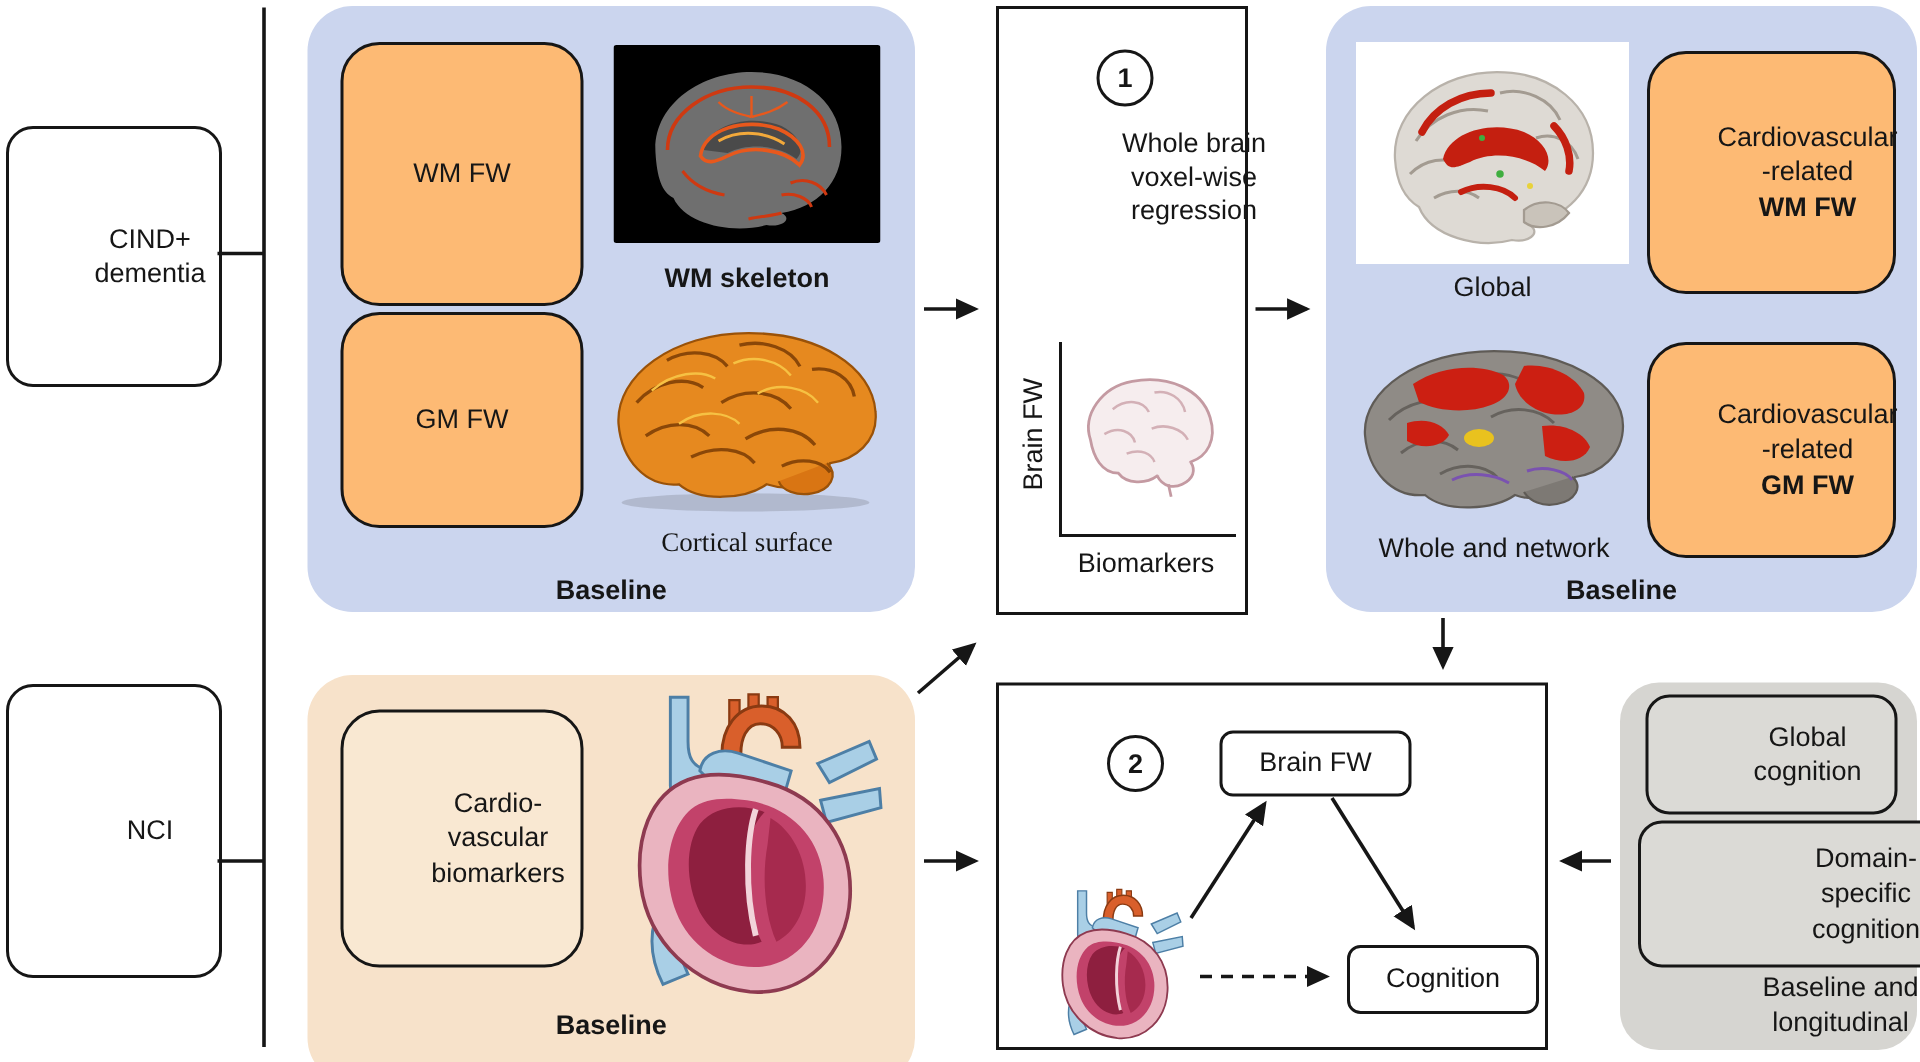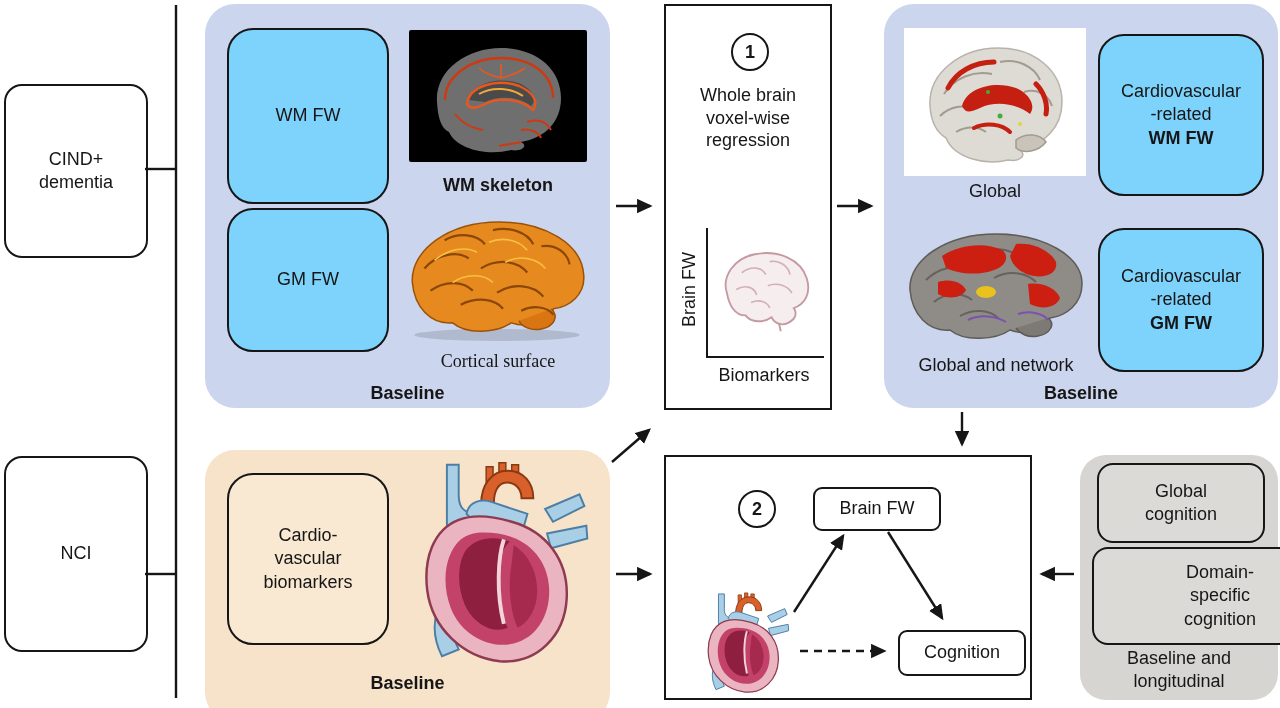--- a/index.html
+++ b/index.html
@@ -5,28 +5,28 @@
   html,body{margin:0;padding:0;background:#ffffff;}
   .canvas{position:relative;width:1280px;height:708px;background:#ffffff;
           font-family:"Liberation Sans",sans-serif;color:#161616;overflow:hidden;}
   .panel{position:absolute;border-radius:30px;}
   .panel-blue{background:#cbd5ee;}
   .panel-peach{background:#f7e2ca;}
   .panel-gray{background:#d6d5d1;}
   .node{position:absolute;border:2.2px solid #161616;display:flex;align-items:center;
         justify-content:center;text-align:center;font-size:18px;line-height:1.28;}
   .col{flex-direction:column;}
-  .node-blue{background:#7dd3fc;border-radius:26px;}
+  .node-blue{background:#fdba74;border-radius:26px;}
   .node-peach{background:#f9e8d2;border-radius:26px;}
   .node-gray{background:#dbdad6;border-radius:16px;}
   .node-white{background:#ffffff;border-radius:18px;}
   .node-small{background:#ffffff;border-radius:9px;}
   .sqbox{position:absolute;background:#ffffff;border:2.5px solid #161616;box-sizing:border-box;}
   .cap{position:absolute;text-align:center;font-size:18px;line-height:1.25;}
-  .pre{white-space:pre-line;}
+  .pre{white-space:pre-line;margin-left:48px;}
   .b{font-weight:700;}
   .circle-num{position:absolute;width:34px;height:34px;border:2.4px solid #161616;border-radius:50%;
               background:#ffffff;display:flex;align-items:center;justify-content:center;
               font-weight:700;font-size:18px;}
   .img{position:absolute;}
   .axis{position:absolute;border-left:2.2px solid #161616;border-bottom:2.2px solid #161616;}
   .ylab{position:absolute;transform:rotate(-90deg);text-align:center;font-size:18px;}
   .overlay{position:absolute;left:0;top:0;pointer-events:none;}
 </style>
 </head>
@@ -152,21 +152,21 @@
       </svg>
     <div class="cap" style="left:20px;top:176px;width:182px;">Global</div>
     <div class="node node-blue col" style="left:214px;top:30px;width:162px;height:158px;">
       <span class="pre">Cardiovascular
 -related</span>
       <span class="pre b">WM FW</span>
     </div>
     <svg class="img" style="left:14px;top:218px;" width="196" height="128" viewBox="0 0 196 128">
         <use href="#sym-network"></use>
       </svg>
-    <div class="cap" style="left:2px;top:350px;width:220px;">Global and network</div>
+    <div class="cap" style="left:2px;top:350px;width:220px;">Whole and network</div>
     <div class="node node-blue col" style="left:214px;top:224px;width:162px;height:140px;">
       <span class="pre">Cardiovascular
 -related</span>
       <span class="pre b">GM FW</span>
     </div>
     <div class="cap b" style="left:0;top:378px;width:100%;">Baseline</div>
   </div>
 
   <div class="panel panel-peach" style="left:205px;top:450px;width:405px;height:272px;">
     <div class="node node-peach" style="left:22px;top:23px;width:158px;height:168px;">

